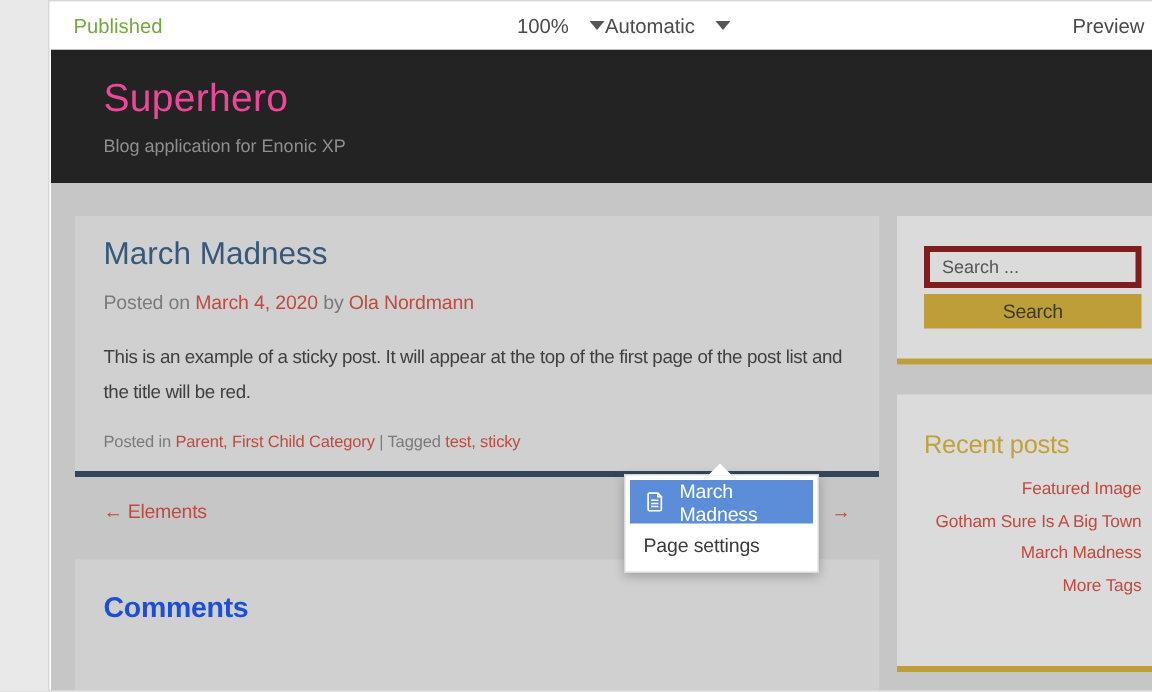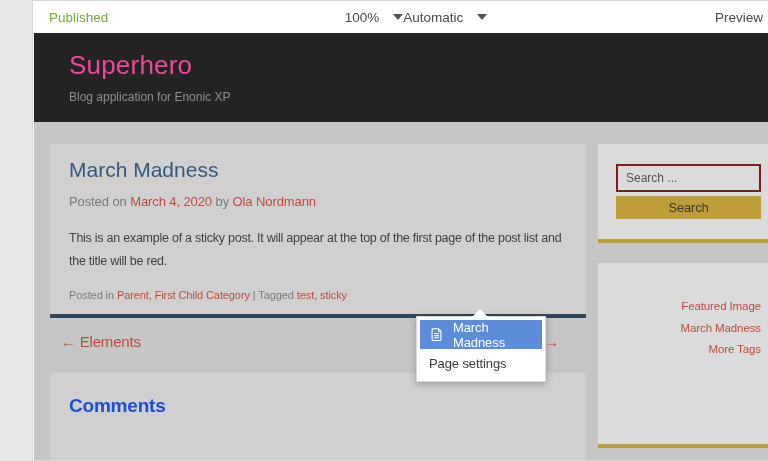--- a/index.html
+++ b/index.html
@@ -55,40 +55,40 @@
   .post-meta { margin-top: 12px; font-size: 13px; color: #7a7a7a; letter-spacing: -0.1px; }
   .post-meta .red { color: #bf4a3d; cursor: pointer; }
   .post-body {
     margin-top: 18px; font-size: 12.5px; color: #3f3f3f;
     line-height: 1.85; letter-spacing: -0.25px;
   }
   .post-cats { margin-top: 16px; font-size: 11px; color: #7a7a7a; letter-spacing: -0.1px; }
   .post-cats .red { color: #bf4a3d; cursor: pointer; }
   
   .post-nav {
-    position: absolute; left: 8px; top: 300px; width: 536px;
+    position: absolute; left: 16px; top: 300px; width: 536px;
     display: flex; justify-content: space-between; padding: 0 19px;
-    font-size: 15px; letter-spacing: -0.2px;
+    font-size: 13px; letter-spacing: -0.2px;
   }
   .post-nav a { color: #bf4a3d; text-decoration: none; cursor: pointer; }
   
   .comments-card {
     position: absolute; left: 16px; top: 340px; width: 536px; bottom: -10px;
     background: #d0d0d0; padding: 22px 19px 0 19px;
   }
   .comments-title { color: #1d4ed8; font-size: 19px; font-weight: 700; letter-spacing: -0.2px; }
   
   .widget {
     position: absolute; left: 564px; width: 181px;
     background: #dbdbdb; border-bottom: 4px solid #bd9e38;
   }
   .widget-search { top: 111px; height: 99px; padding: 20px 18px 0 18px; }
   .search-input {
     width: 100%; height: 28px; background: #dbdbdb;
-    border: 2px solid #7f1d1d; font-size: 12px; color: #555;
+    border: 4px solid #7f1d1d; font-size: 12px; color: #555;
     padding: 0 8px; font-family: inherit; outline: none;
   }
   .search-input::placeholder { color: #555; opacity: 1; }
   .search-button {
     margin-top: 4px; width: 100%; height: 23px; background: #bd9e38;
     border: none; color: #3c3c28; font-size: 13px; cursor: pointer;
     font-family: inherit; letter-spacing: -0.2px;
   }
   .widget-recent { top: 230px; height: 185px; padding: 24px 18px 0 18px; }
   .recent-title { color: #c2a136; font-size: 17px; font-weight: 500; letter-spacing: -0.2px; }
@@ -189,22 +189,24 @@
     <div class="comments-card">
       <div class="comments-title">Comments</div>
     </div>
 
     <div class="widget widget-search">
       <input class="search-input" type="text" placeholder="Search ..." style="">
       <button class="search-button">Search</button>
     </div>
 
     <div class="widget widget-recent">
+      <div class="recent-title">Recent posts</div>
       <ul class="recent-list">
         <li>Featured Image</li>
+        <li>Gotham Sure Is A Big Town</li>
         <li>March Madness</li>
         <li>More Tags</li>
       </ul>
     </div>
   </div>
 
   <div class="context-menu">
     <span class="context-caret"></span>
     <div class="menu-item selected">
       <span class="mi-icon">

